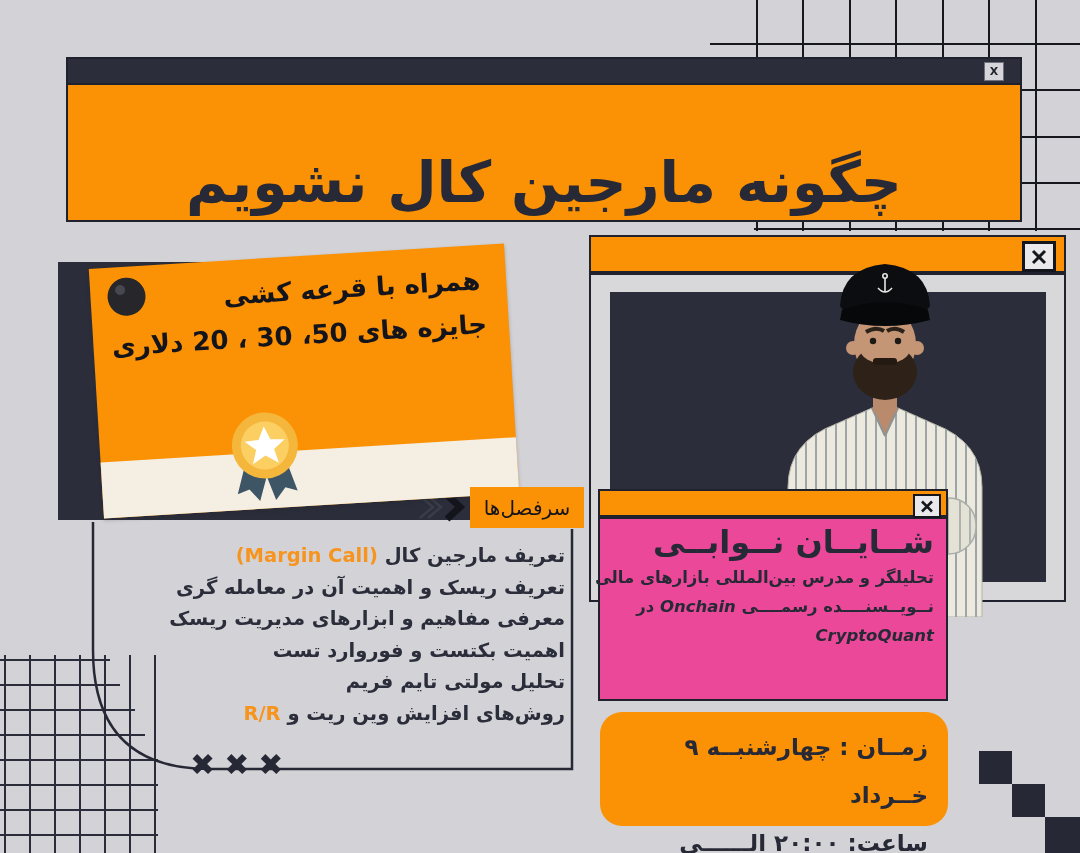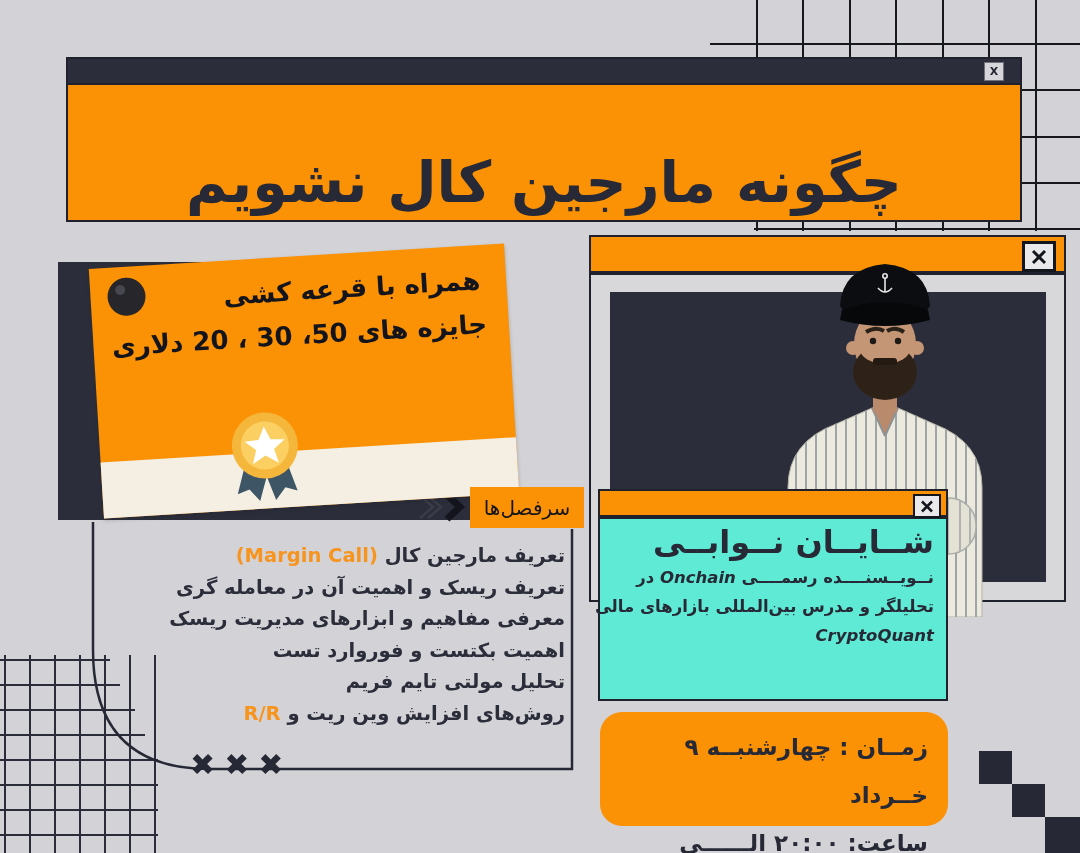--- a/index.html
+++ b/index.html
@@ -45,21 +45,21 @@
   #photo-titlebar{position:absolute;left:0;top:0;width:473px;height:34px;background:#fb9104;border:2px solid #1f222c;}
   #photo-close{position:absolute;right:8px;top:4px;width:28px;height:25px;background:#e9e9eb;border:3px solid #14161d;display:flex;align-items:center;justify-content:center;}
   #photo-body{position:absolute;left:0;top:38px;width:473px;height:325px;background:#d8d8da;border:2px solid #1f222c;}
   #photo-panel{position:absolute;left:19px;top:17px;width:436px;height:290px;background:#2b2e3a;}
   #person{position:absolute;left:181px;top:17px;z-index:3;}
 
   
   #bio-card{left:598px;top:489px;width:350px;height:218px;z-index:4;}
   #bio-titlebar{position:absolute;left:0;top:0;width:346px;height:24px;background:#fb9104;border:2px solid #1f222c;}
   #bio-close{position:absolute;right:5px;top:3px;width:24px;height:20px;background:#e9e9eb;border:2px solid #14161d;display:flex;align-items:center;justify-content:center;}
-  #bio-body{position:absolute;left:0;top:28px;width:322px;height:178px;background:#5eead4;border:2px solid #1f222c;direction:rtl;text-align:right;padding:2px 12px 0 12px;color:#272a36;}
+  #bio-body{position:absolute;left:0;top:28px;width:322px;height:178px;background:#ec4899;border:2px solid #1f222c;direction:rtl;text-align:right;padding:2px 12px 0 12px;color:#272a36;}
   #speaker-name{font-size:32px;font-weight:800;line-height:42px;white-space:nowrap;}
   .bio-line{font-size:16.5px;font-weight:700;line-height:29px;white-space:nowrap;}
   .latin{font-style:italic;font-weight:700;}
 
   
   #time-card{left:600px;top:712px;width:308px;height:92px;background:#fb9104;z-index:4;direction:rtl;text-align:right;padding:11px 20px;color:#272a36;font-size:23px;font-weight:800;line-height:48px;border-radius:22px;}
 </style>
 </head>
 <body>
 
@@ -240,22 +240,22 @@
           <line x1="200" y1="240" x2="200" y2="310"></line>
       </g>
       <rect x="58" y="258" width="116" height="28" rx="14" fill="#bb8d6c" transform="rotate(-5 115 272)"></rect>
       <ellipse cx="66" cy="280" rx="13" ry="10" fill="#bb8d6c"></ellipse>
     </svg>
   </div>
 
   <div id="bio-card" class="abs">
     <div id="bio-body">
       <div id="speaker-name">شــایــان نــوابــی</div>
+      <div class="bio-line">تحلیلگر و مدرس بین‌المللی بازارهای مالی</div>
       <div class="bio-line"><span>نــویــسنــــده رسمــــی</span> <span class="latin">Onchain</span> <span>در</span></div>
-      <div class="bio-line">تحلیلگر و مدرس بین‌المللی بازارهای مالی</div>
       <div class="bio-line latin">CryptoQuant</div>
     </div>
     <div id="bio-titlebar">
       <div id="bio-close">
         <svg width="14" height="13">
             <g stroke="#14161d" stroke-width="2.6">
               <line x1="2" y1="1.5" x2="12" y2="11.5"></line>
               <line x1="12" y1="1.5" x2="2" y2="11.5"></line>
             </g>
           </svg>

